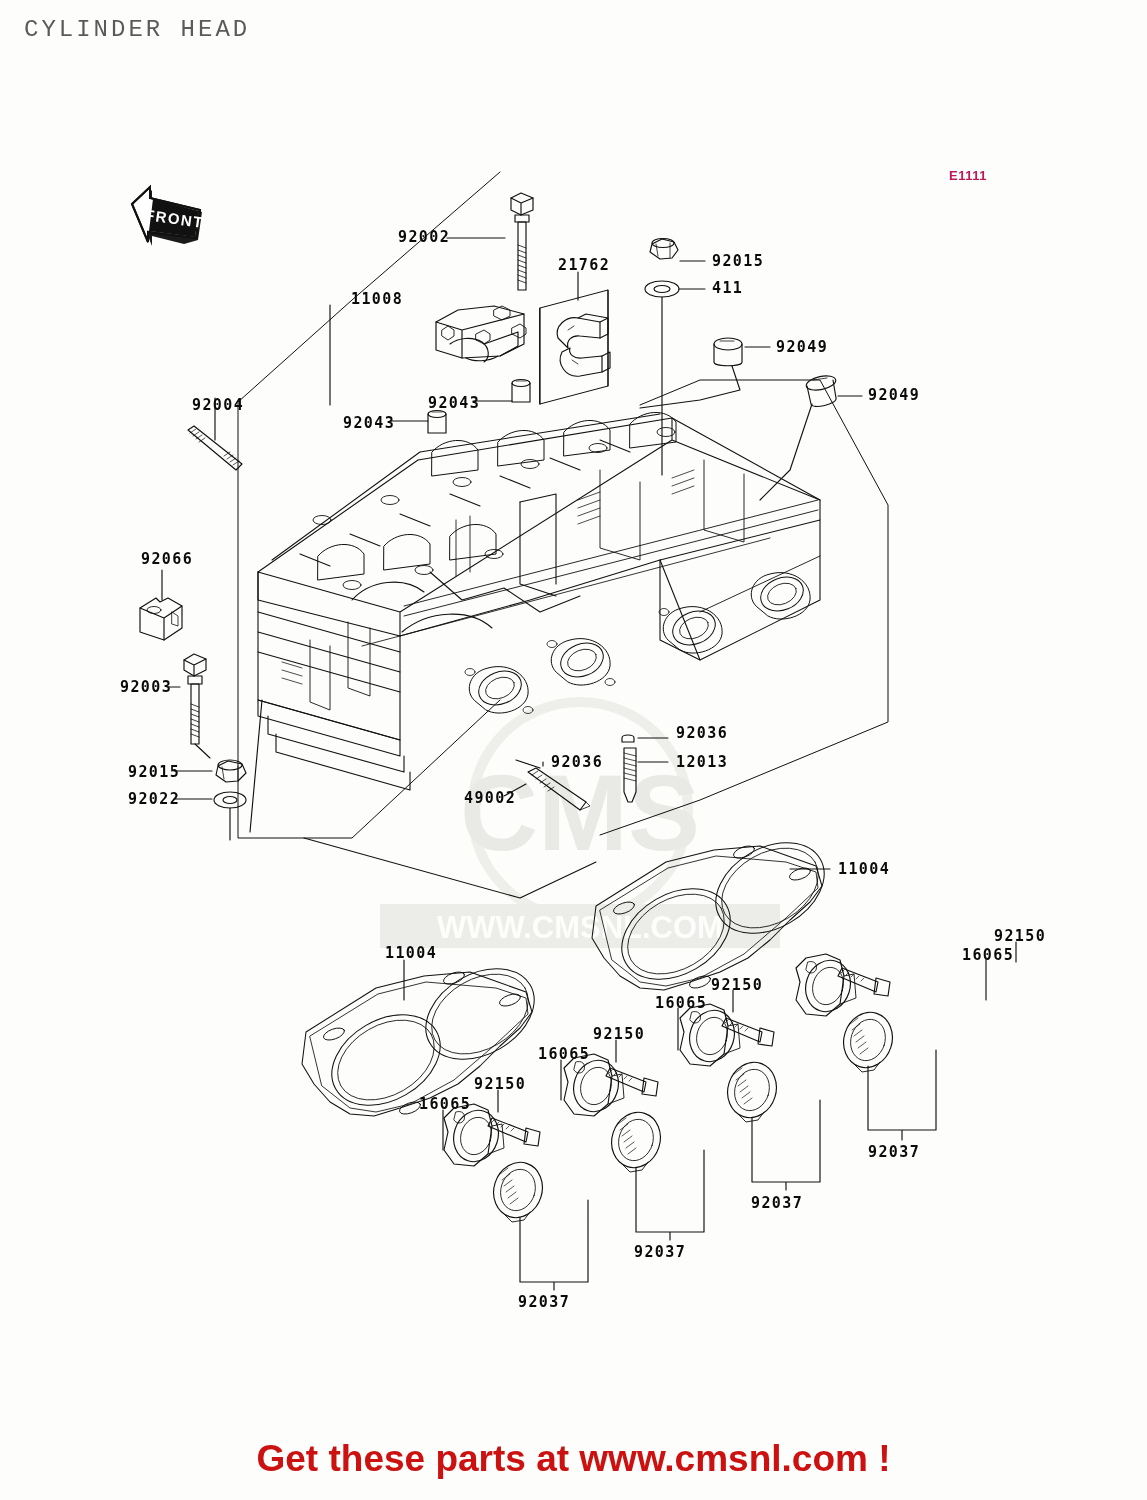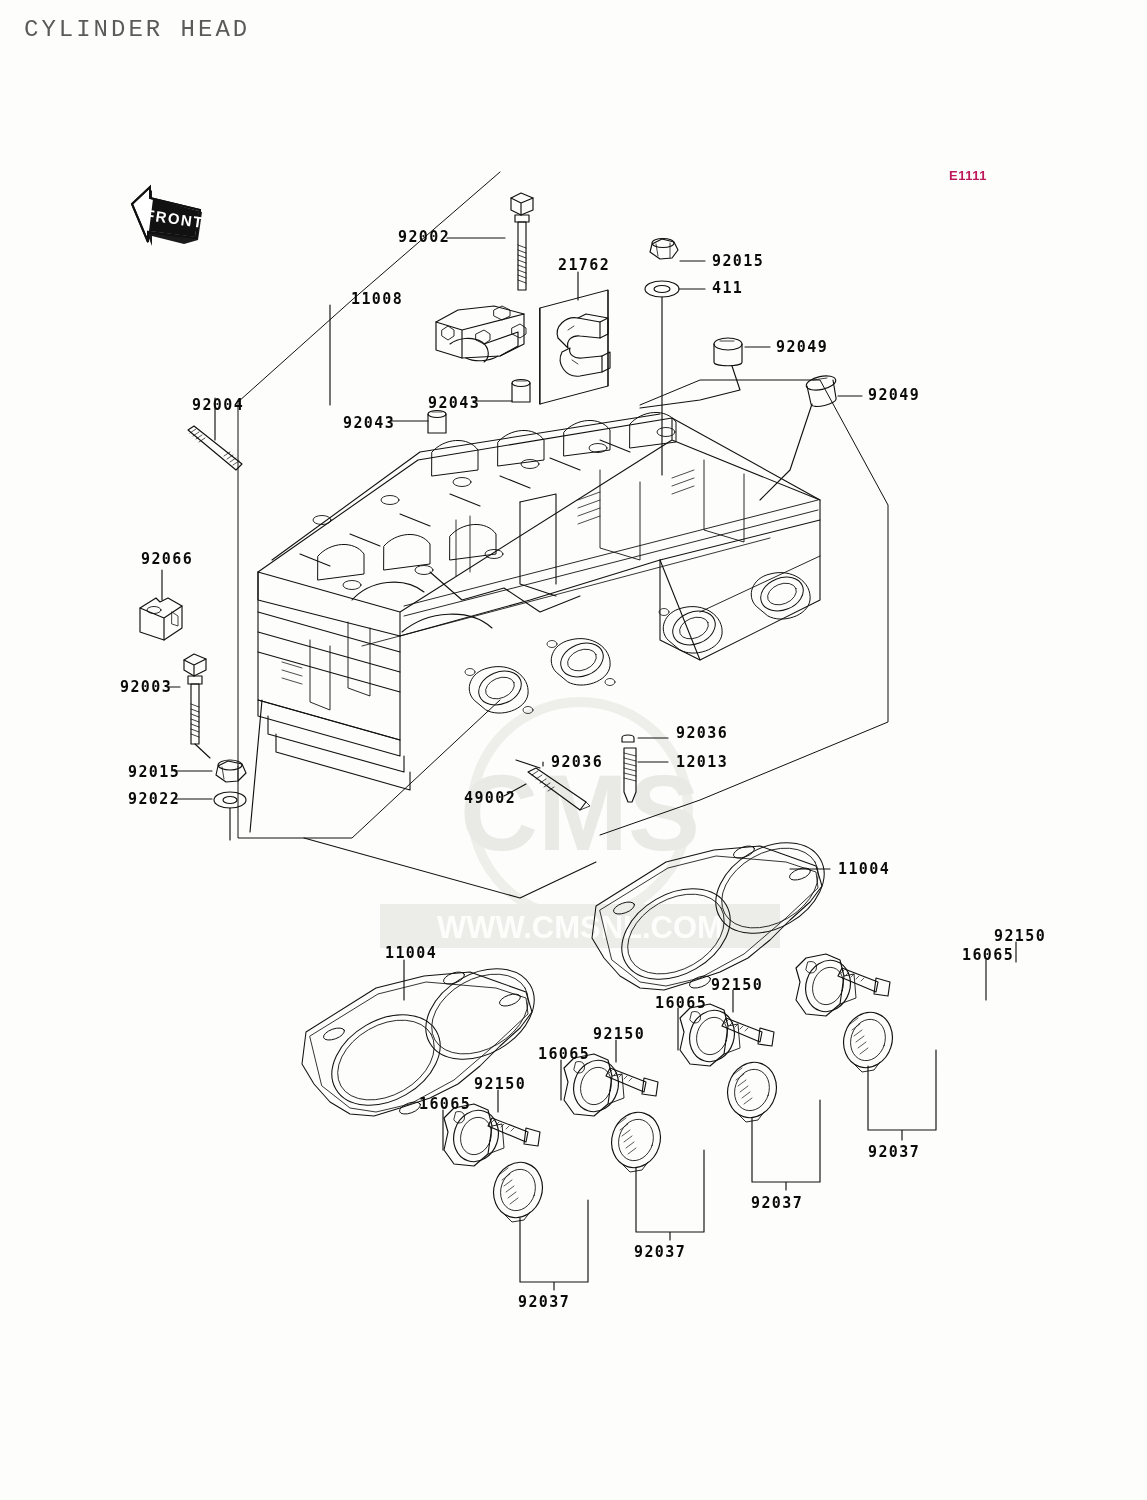--- a/index.html
+++ b/index.html
@@ -540,14 +540,15 @@
   <div class="callout" style="left:655px; top:996px;">16065</div>
   <div class="callout" style="left:593px; top:1027px;">92150</div>
   <div class="callout" style="left:538px; top:1047px;">16065</div>
   <div class="callout" style="left:474px; top:1077px;">92150</div>
   <div class="callout" style="left:419px; top:1097px;">16065</div>
   <div class="callout" style="left:868px; top:1145px;">92037</div>
   <div class="callout" style="left:751px; top:1196px;">92037</div>
   <div class="callout" style="left:634px; top:1245px;">92037</div>
   <div class="callout" style="left:518px; top:1295px;">92037</div>
 
+  <div id="footer-cta">Get these parts at www.cmsnl.com !</div>
 
 </div>
 
 </body></html>

